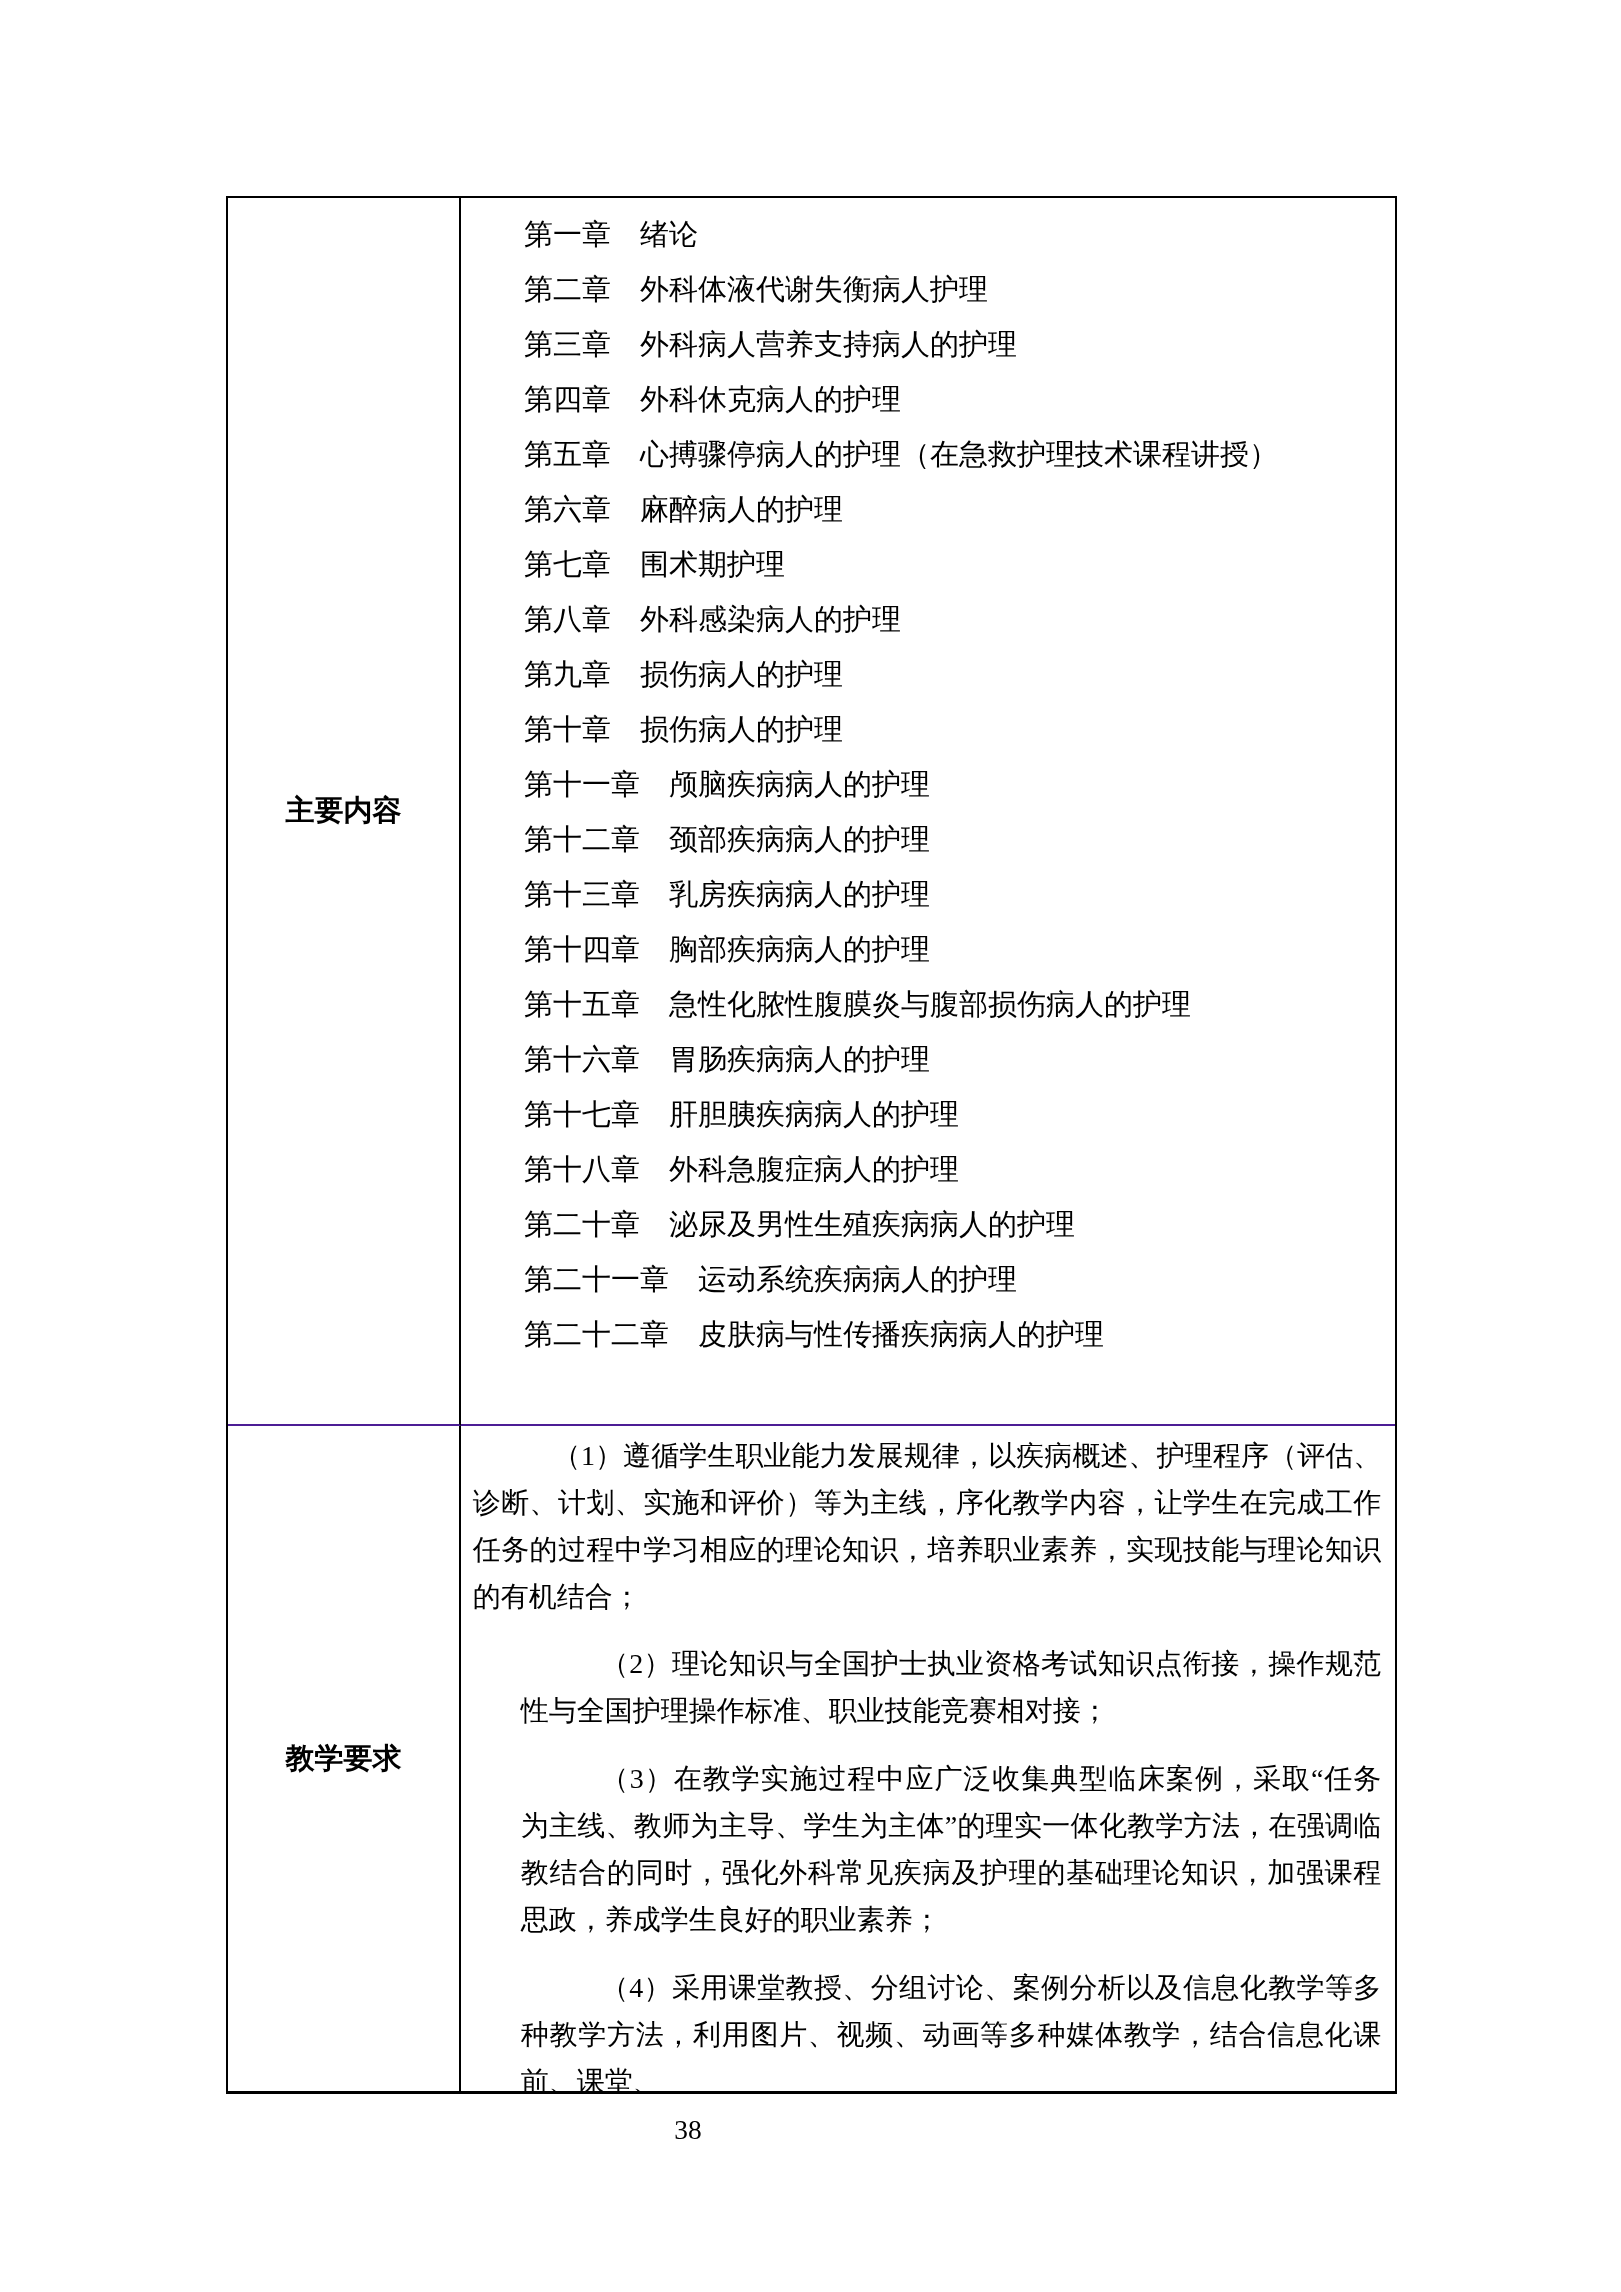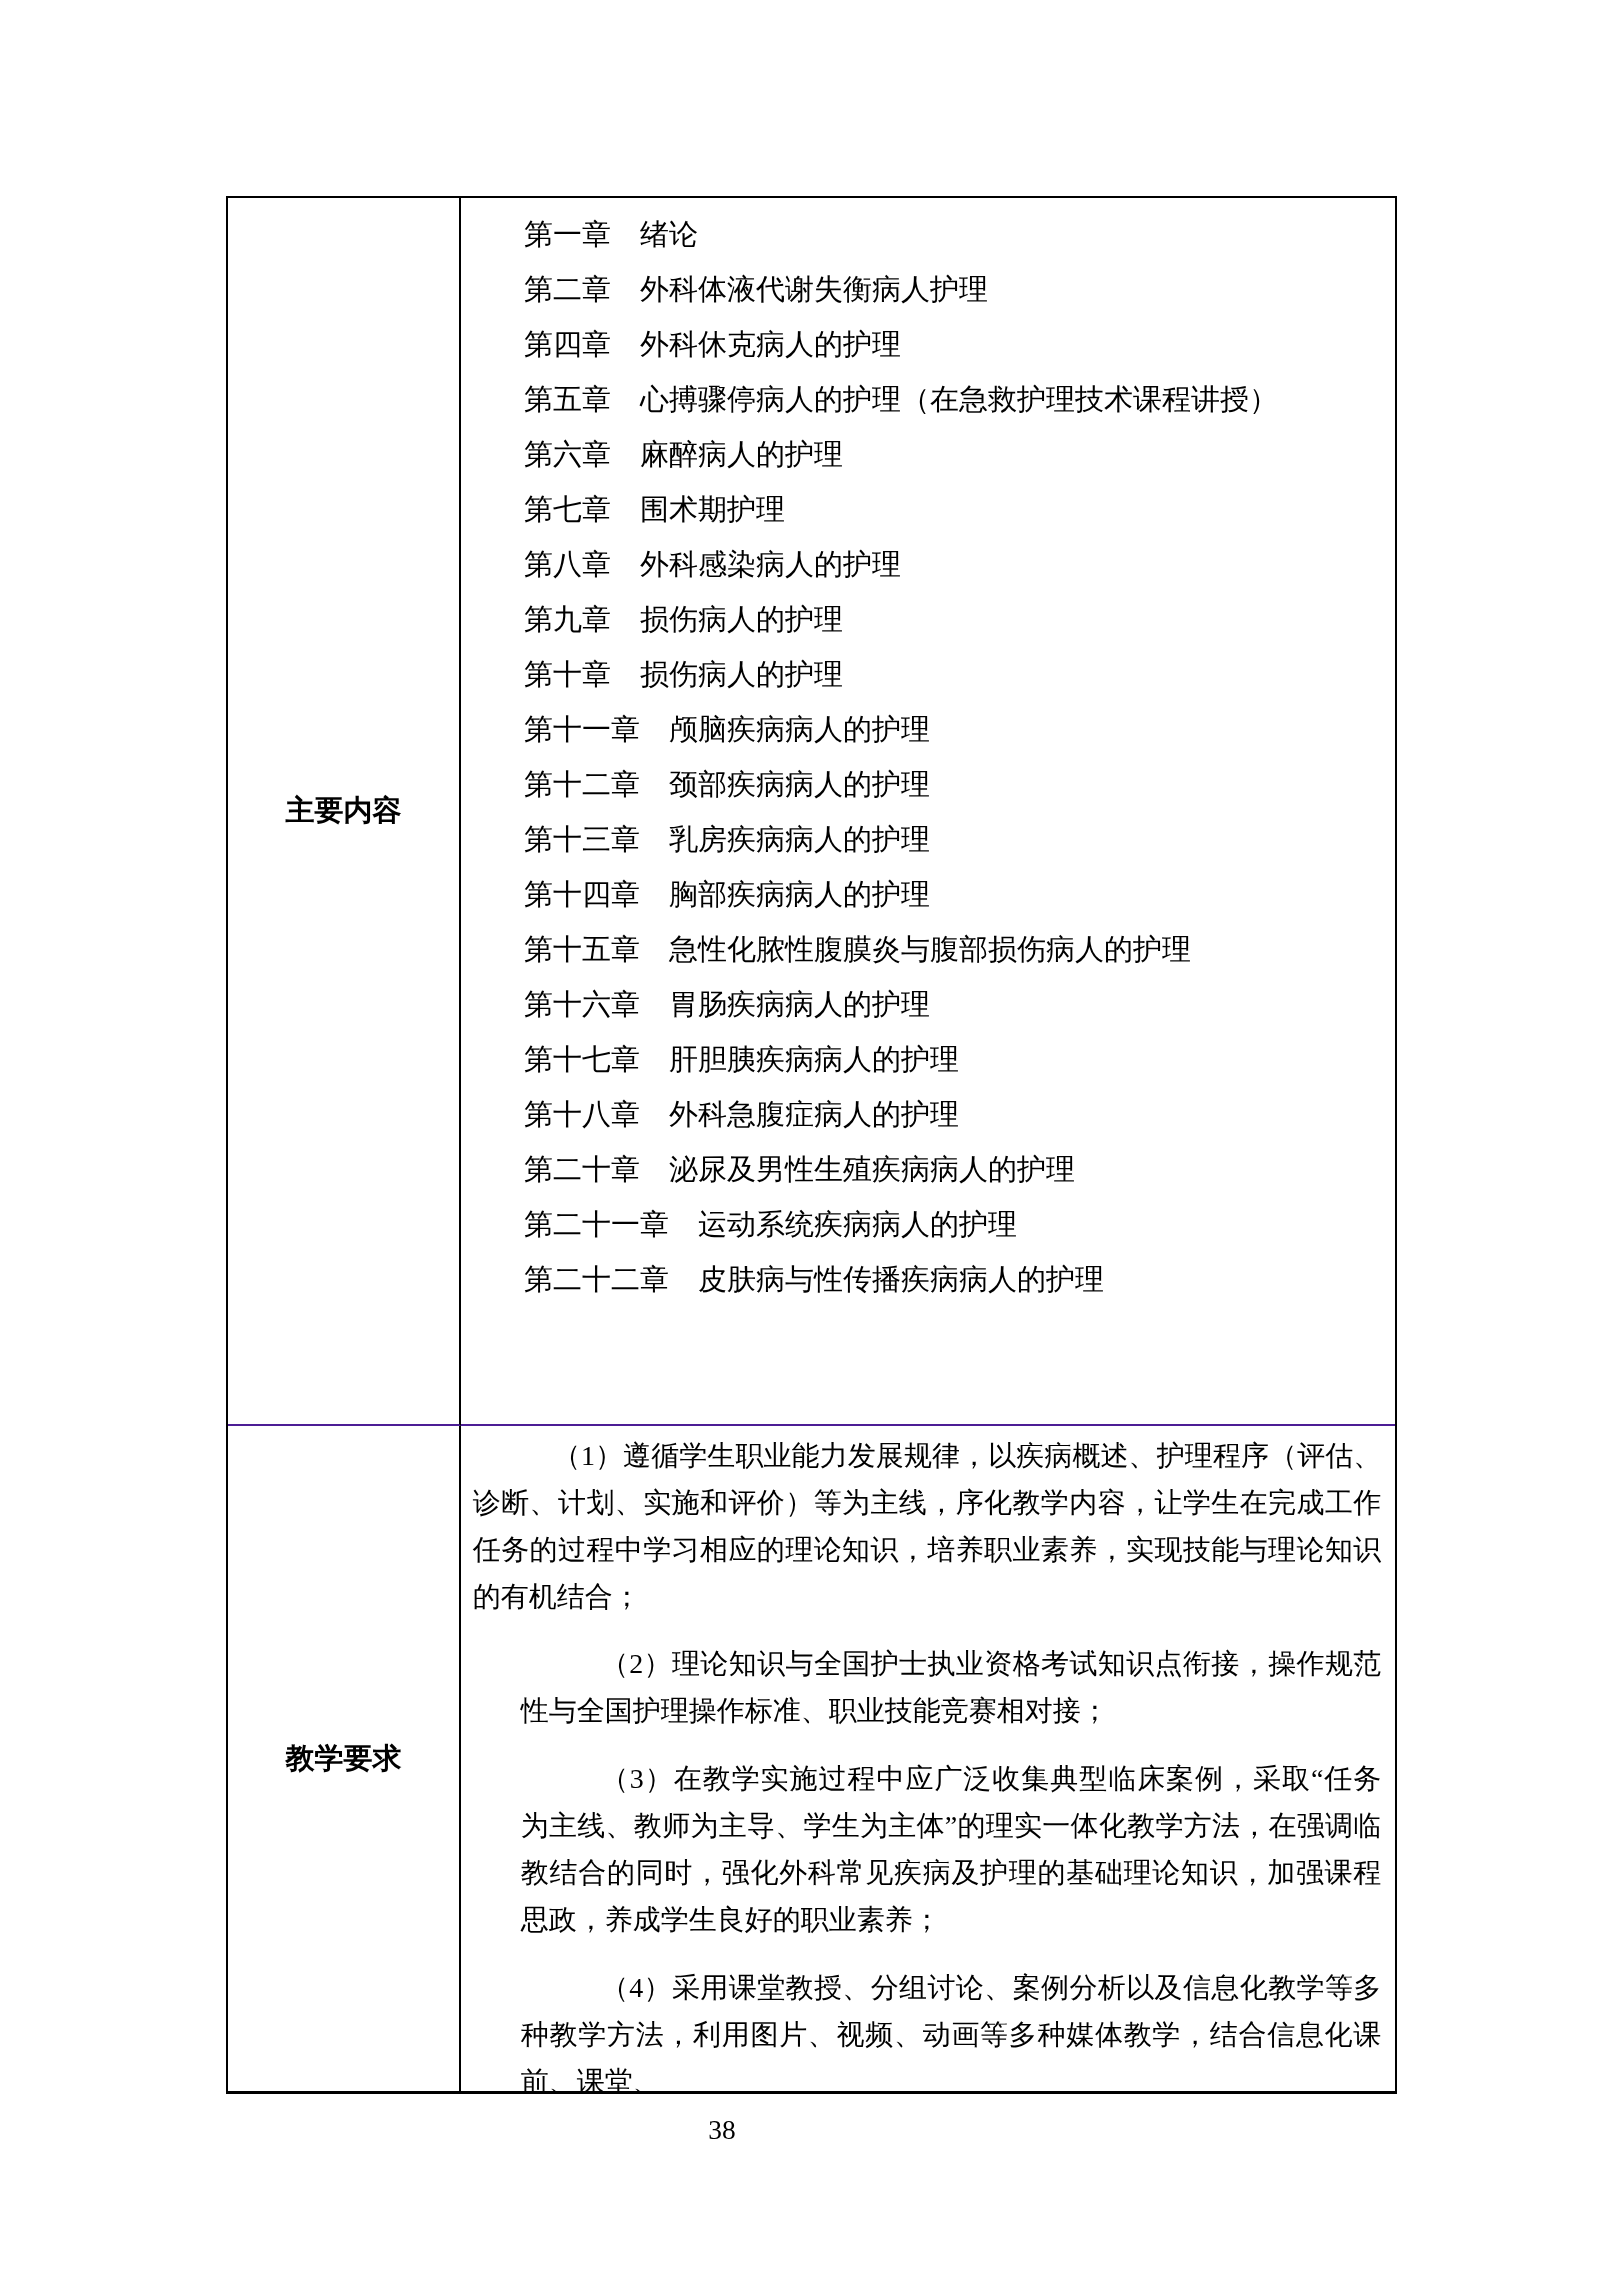--- a/index.html
+++ b/index.html
@@ -65,35 +65,35 @@
     margin-top: 20.6px;
     margin-left: 48px;
   }
   .page-number {
     position: absolute;
     top: 2115px;
     left: 0;
     width: 1376px;
     text-align: center;
     font-size: 27.4px;
-    padding-left: 34px;
   }
 </style>
 </head>
 <body>
 
 <div class="doc-table">
 
   <div class="cell label-cell row1">
     <span>主要内容</span>
   </div>
 
   <div class="cell chapters-cell row1">
     <div class="chapter-line">第一章　绪论</div>
     <div class="chapter-line">第二章　外科体液代谢失衡病人护理</div>
+    <div class="chapter-line">第三章　外科病人营养支持病人的护理</div>
     <div class="chapter-line">第四章　外科休克病人的护理</div>
     <div class="chapter-line">第五章　心搏骤停病人的护理（在急救护理技术课程讲授）</div>
     <div class="chapter-line">第六章　麻醉病人的护理</div>
     <div class="chapter-line">第七章　围术期护理</div>
     <div class="chapter-line">第八章　外科感染病人的护理</div>
     <div class="chapter-line">第九章　损伤病人的护理</div>
     <div class="chapter-line">第十章　损伤病人的护理</div>
     <div class="chapter-line">第十一章　颅脑疾病病人的护理</div>
     <div class="chapter-line">第十二章　颈部疾病病人的护理</div>
     <div class="chapter-line">第十三章　乳房疾病病人的护理</div>

